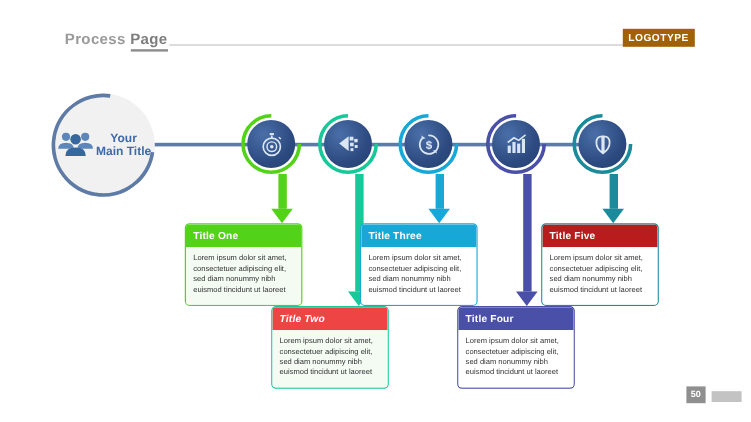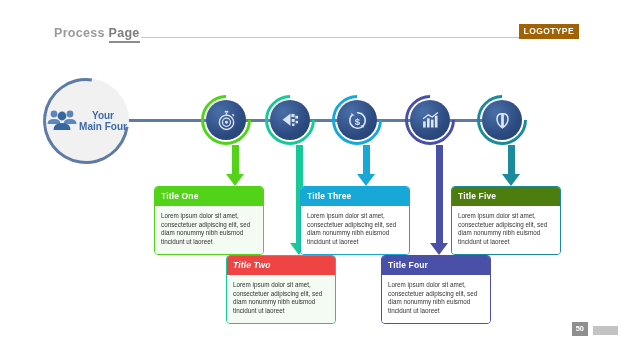--- a/index.html
+++ b/index.html
@@ -76,21 +76,21 @@
   .arrow { position: absolute; }
   .arrow .shaft { position: absolute; left: 50%; top: 0; width: 7px; margin-left: -3.5px; }
   .arrow .head {
     position: absolute; left: 50%; bottom: 0; margin-left: -9px;
     width: 0; height: 0;
     border-left: 9px solid transparent; border-right: 9px solid transparent;
   }
 
   
   .card {
-    position: absolute; width: 110px;
+    position: absolute; width: 98px;
     border: 1px solid; border-radius: 4px;
     background: #ffffff; overflow: hidden;
   }
   .card-head {
     font-size: 8.5px; font-weight: bold; color: #ffffff;
     padding: 4px 6px 5px 6px; letter-spacing: .15px;
   }
   .card-body {
     font-size: 6.3px; color: #333333; line-height: 8.6px;
     padding: 6px 6px 8px 6px; background: #ffffff;
@@ -130,21 +130,21 @@
         <circle cx="9" cy="5" r="3.4" fill="#5d86bb"></circle>
         <circle cx="25" cy="5" r="3.4" fill="#5d86bb"></circle>
         <path d="M2.5 15 q0-5 6.5-5 t6.5 5 z" fill="#5d86bb"></path>
         <path d="M18.5 15 q0-5 6.5-5 t6.5 5 z" fill="#5d86bb"></path>
         <circle cx="17" cy="7" r="4.4" fill="#37679f"></circle>
         <path d="M8.5 21 q0-7 8.5-7 t8.5 7 z" fill="#37679f"></path>
       </svg>
     </div>
     <div class="main-title-text">
       <div>Your</div>
-      <div>Main Four</div>
+      <div>Main Title</div>
     </div>
   </div>
   <div class="main-circle-ring"></div>
 
   <div id="nodes-layer">
       <div class="node" style="left: 201px;">
         <div class="node-ring" style="border-color: rgb(82, 211, 25) transparent rgb(82, 211, 25) rgb(82, 211, 25);"></div>
         <div class="node-disc">
           <svg viewBox="0 0 24 24">
             <rect x="10" y="1" width="4" height="2" fill="#dbe6f3"></rect>
@@ -236,20 +236,20 @@
       </div>
       <div class="card" style="left: 300px; top: 186px; border-color: rgb(24, 168, 216);">
         <div class="card-head" style="background: rgb(24, 168, 216);">Title Three</div>
         <div class="card-body">Lorem ipsum dolor sit amet, consectetuer adipiscing elit, sed diam nonummy nibh euismod tincidunt ut laoreet</div>
       </div>
       <div class="card" style="left: 381px; top: 255px; border-color: rgb(74, 79, 168);">
         <div class="card-head" style="background: rgb(74, 79, 168);">Title Four</div>
         <div class="card-body">Lorem ipsum dolor sit amet, consectetuer adipiscing elit, sed diam nonummy nibh euismod tincidunt ut laoreet</div>
       </div>
       <div class="card" style="left: 451px; top: 186px; border-color: rgb(27, 138, 155);">
-        <div class="card-head" style="background: #4d7c0f;">Title Five</div>
+        <div class="card-head" style="background: #b91c1c;">Title Five</div>
         <div class="card-body">Lorem ipsum dolor sit amet, consectetuer adipiscing elit, sed diam nonummy nibh euismod tincidunt ut laoreet</div>
       </div>
     </div>
 
   <div class="page-num">50</div>
   <div class="footer-bar"></div>
 </div>
 
 </body></html>

